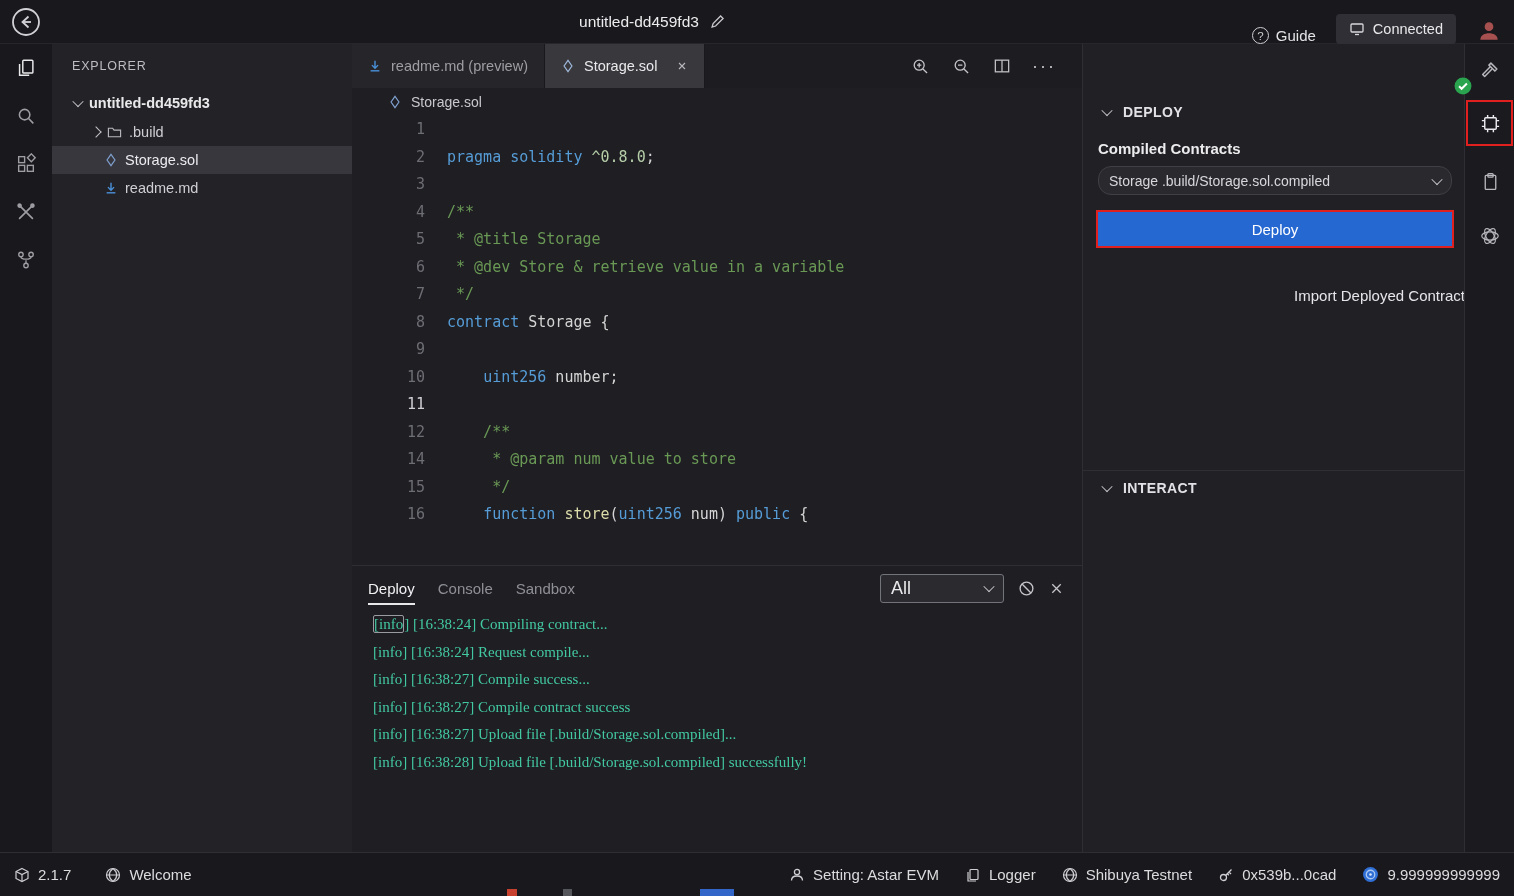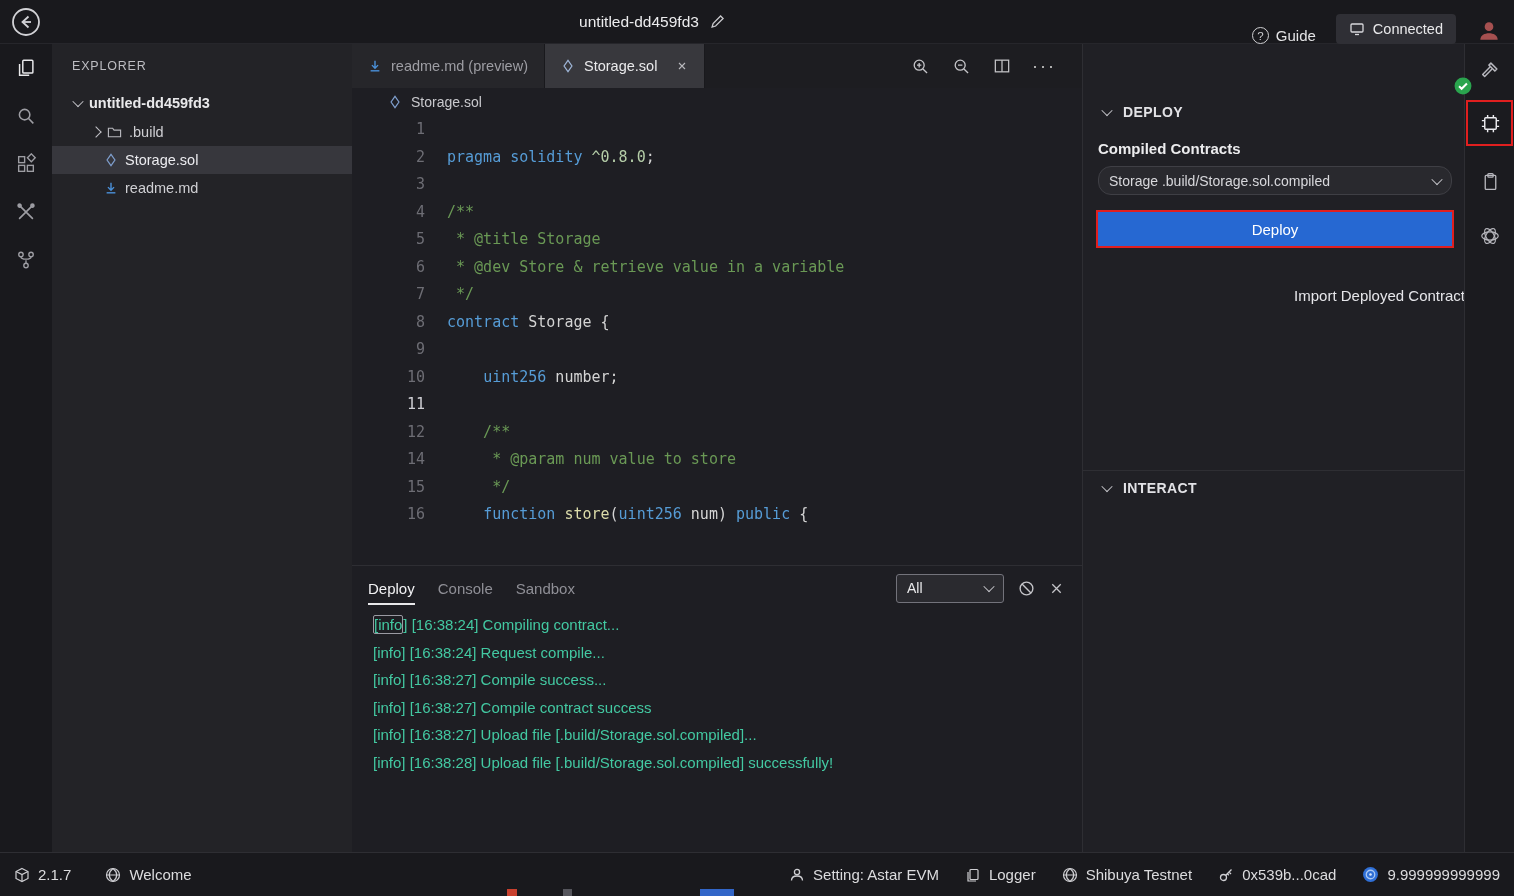--- a/index.html
+++ b/index.html
@@ -69,24 +69,24 @@
 
   
   .output{position:absolute;left:0;top:521px;width:730px;height:287px;border-top:1px solid #2e2e33;
     background:#1e1e23}
   .op-tabs{height:44px;display:flex;align-items:center;padding-left:16px;gap:23px}
   .op-tab{font-size:15px;color:#8f8f96;cursor:pointer;position:relative;height:44px;
     display:flex;align-items:center}
   .op-tab.active{color:#f2f2f4}
   .op-tab.active::after{content:"";position:absolute;left:0;right:0;bottom:5px;height:2px;background:#e8e8ea}
   .op-right{margin-left:auto;display:flex;align-items:center;gap:14px;padding-right:18px}
-  .filter-select{width:108px;height:29px;background:#2a2a2f;border:1px solid #73737b;border-radius:3px;
-    display:flex;align-items:center;padding:0 10px;color:#e8e8ea;font-size:14px;cursor:pointer}
+  .filter-select{width:124px;height:29px;background:#2a2a2f;border:1px solid #73737b;border-radius:3px;
+    display:flex;align-items:center;padding:0 10px;color:#e8e8ea;font-size:18px;cursor:pointer}
   .filter-select .chev{margin-left:auto}
-  .logs{padding-top:1px;font-family:Liberation Sans, sans-serif;font-size:15px;color:#43c9a2}
+  .logs{padding-top:1px;font-family:Liberation Serif, serif;font-size:15px;color:#43c9a2}
   .log-line{height:27.5px;line-height:27.5px;padding-left:21px;white-space:pre}
   .log-boxed{border:1px solid #9a9aa2;border-radius:2px}
 
   
   .rpanel{position:absolute;left:1082px;top:44px;width:382px;height:808px;background:#202025;
     border-left:1px solid #2e2e33}
   .rp-header{height:44px;display:flex;align-items:center;padding-left:20px;font-size:15px;
     color:#e8e8ea;border-bottom:1px solid #26262b}
   .section-head{position:absolute;left:20px;display:flex;align-items:center;gap:12px;cursor:pointer;
     font-weight:bold;font-size:14px;letter-spacing:.4px;color:#e2e2e6}

